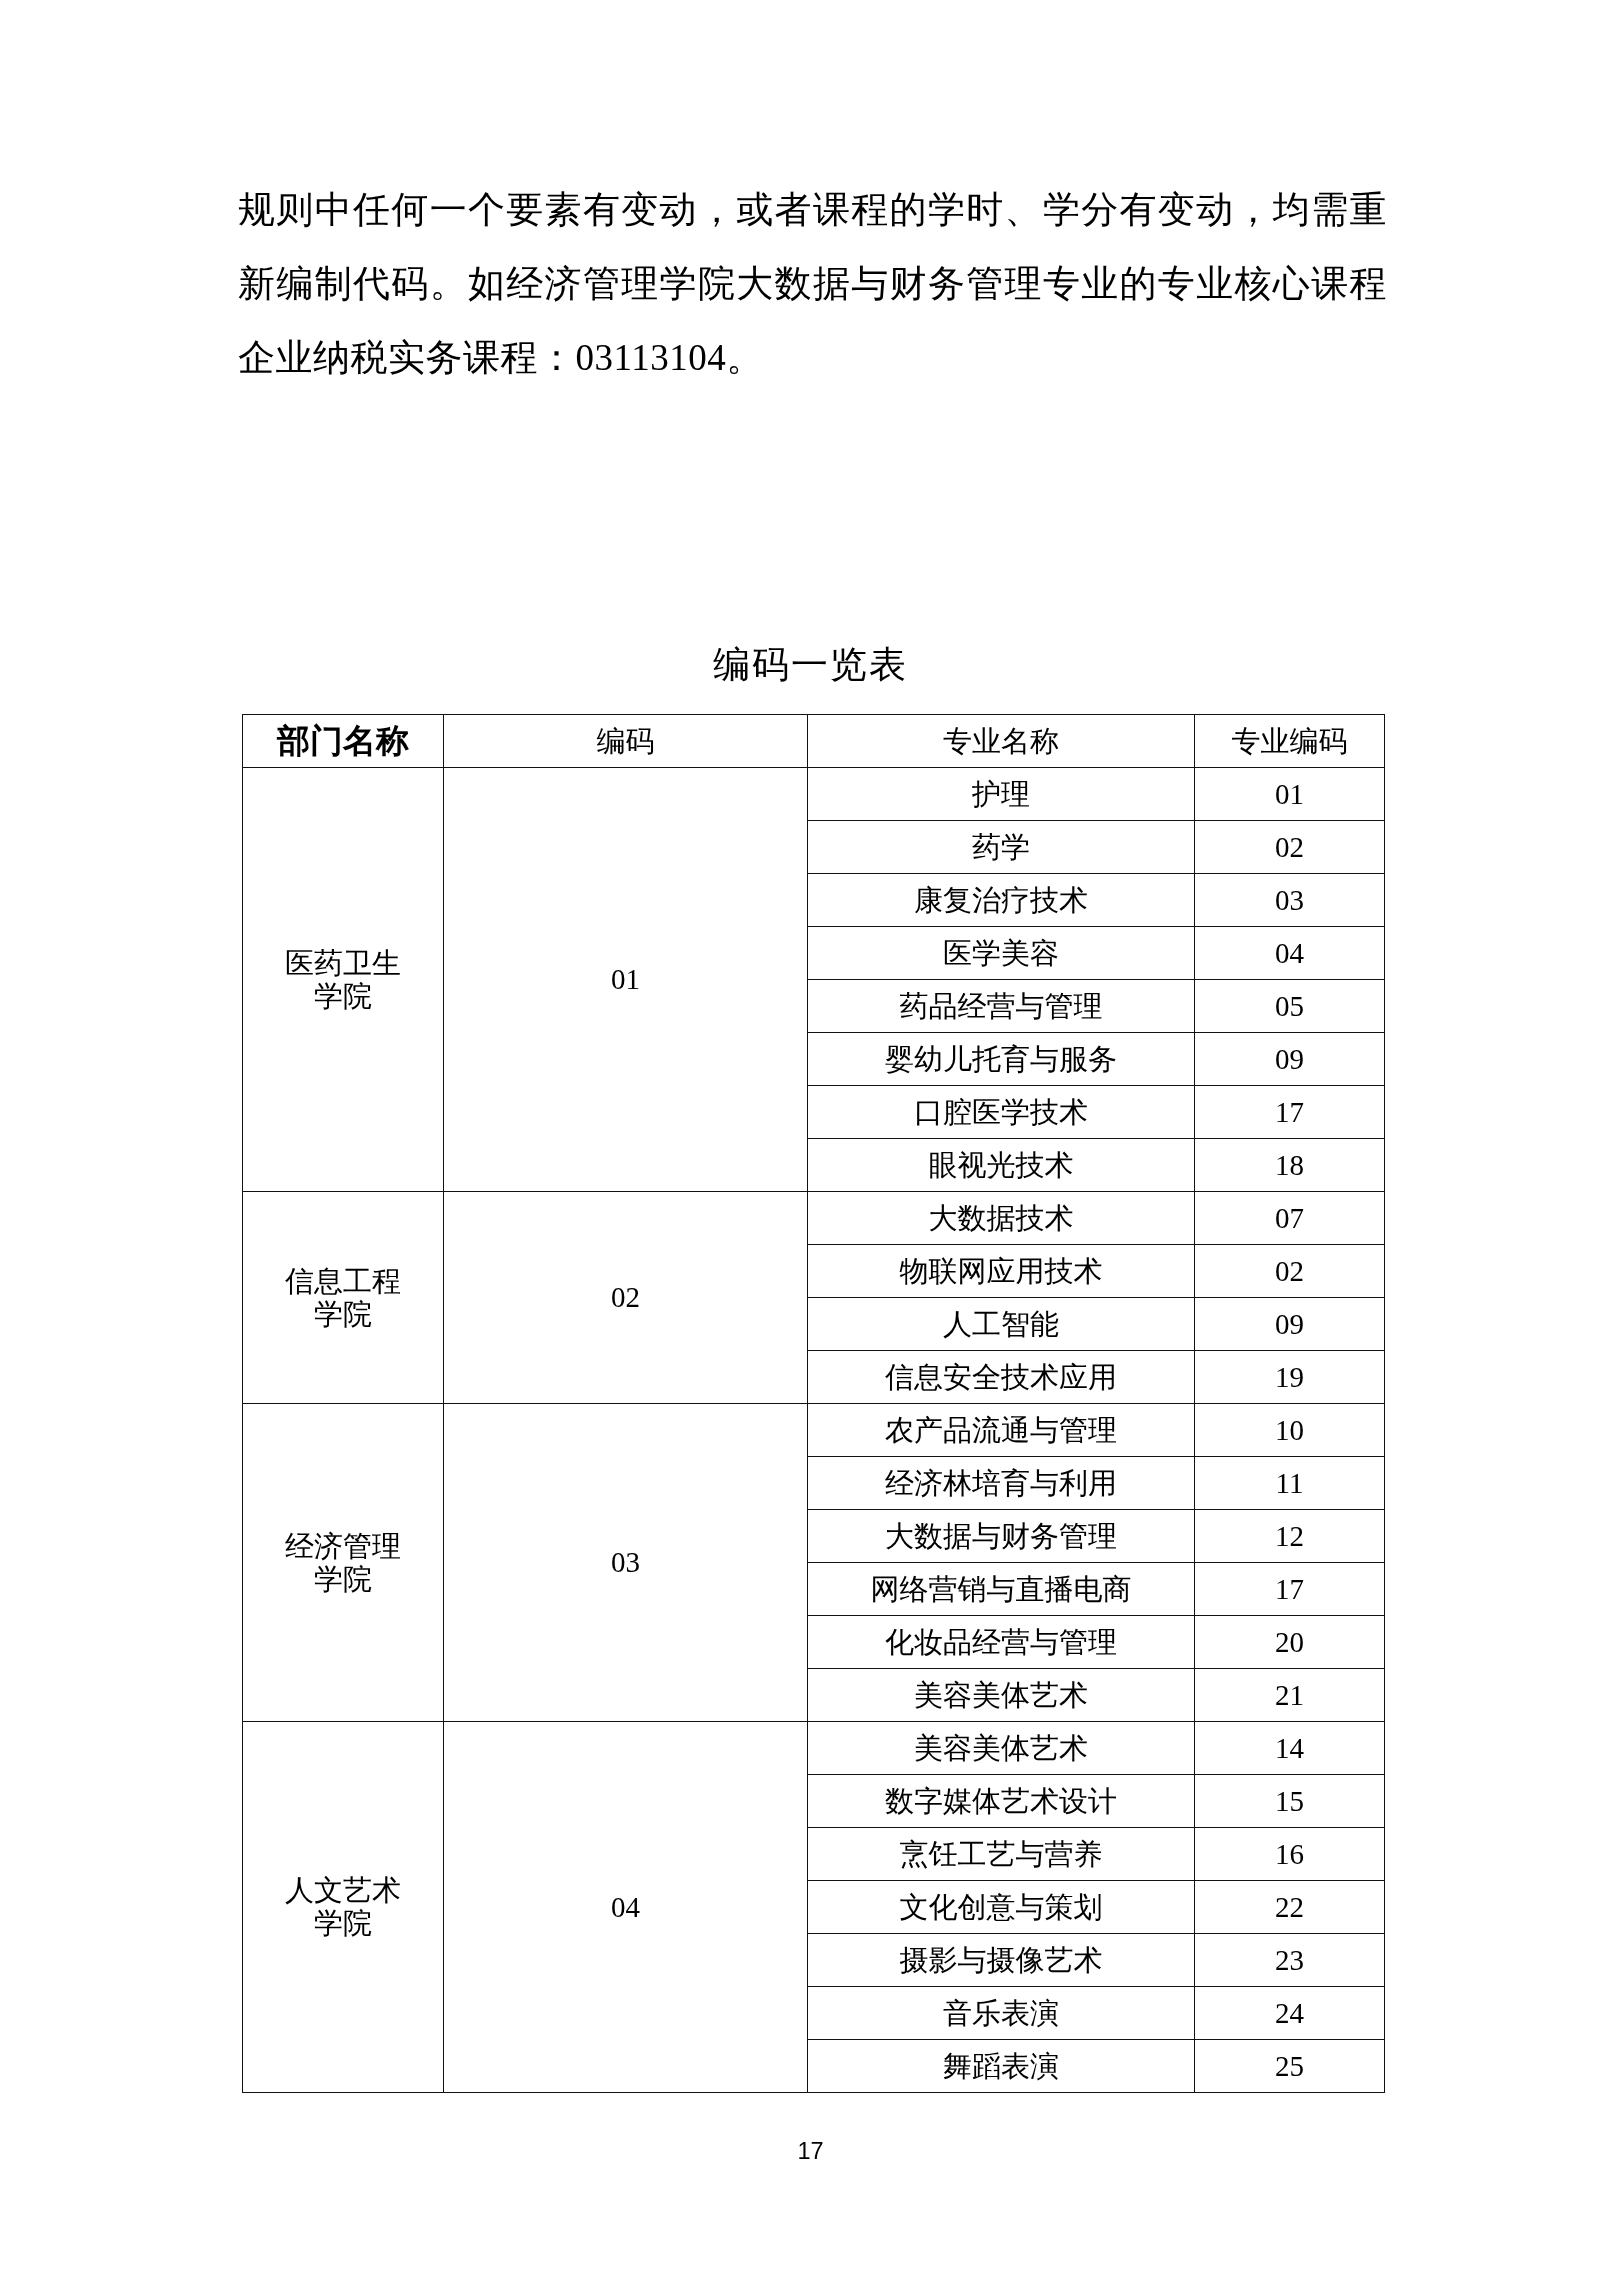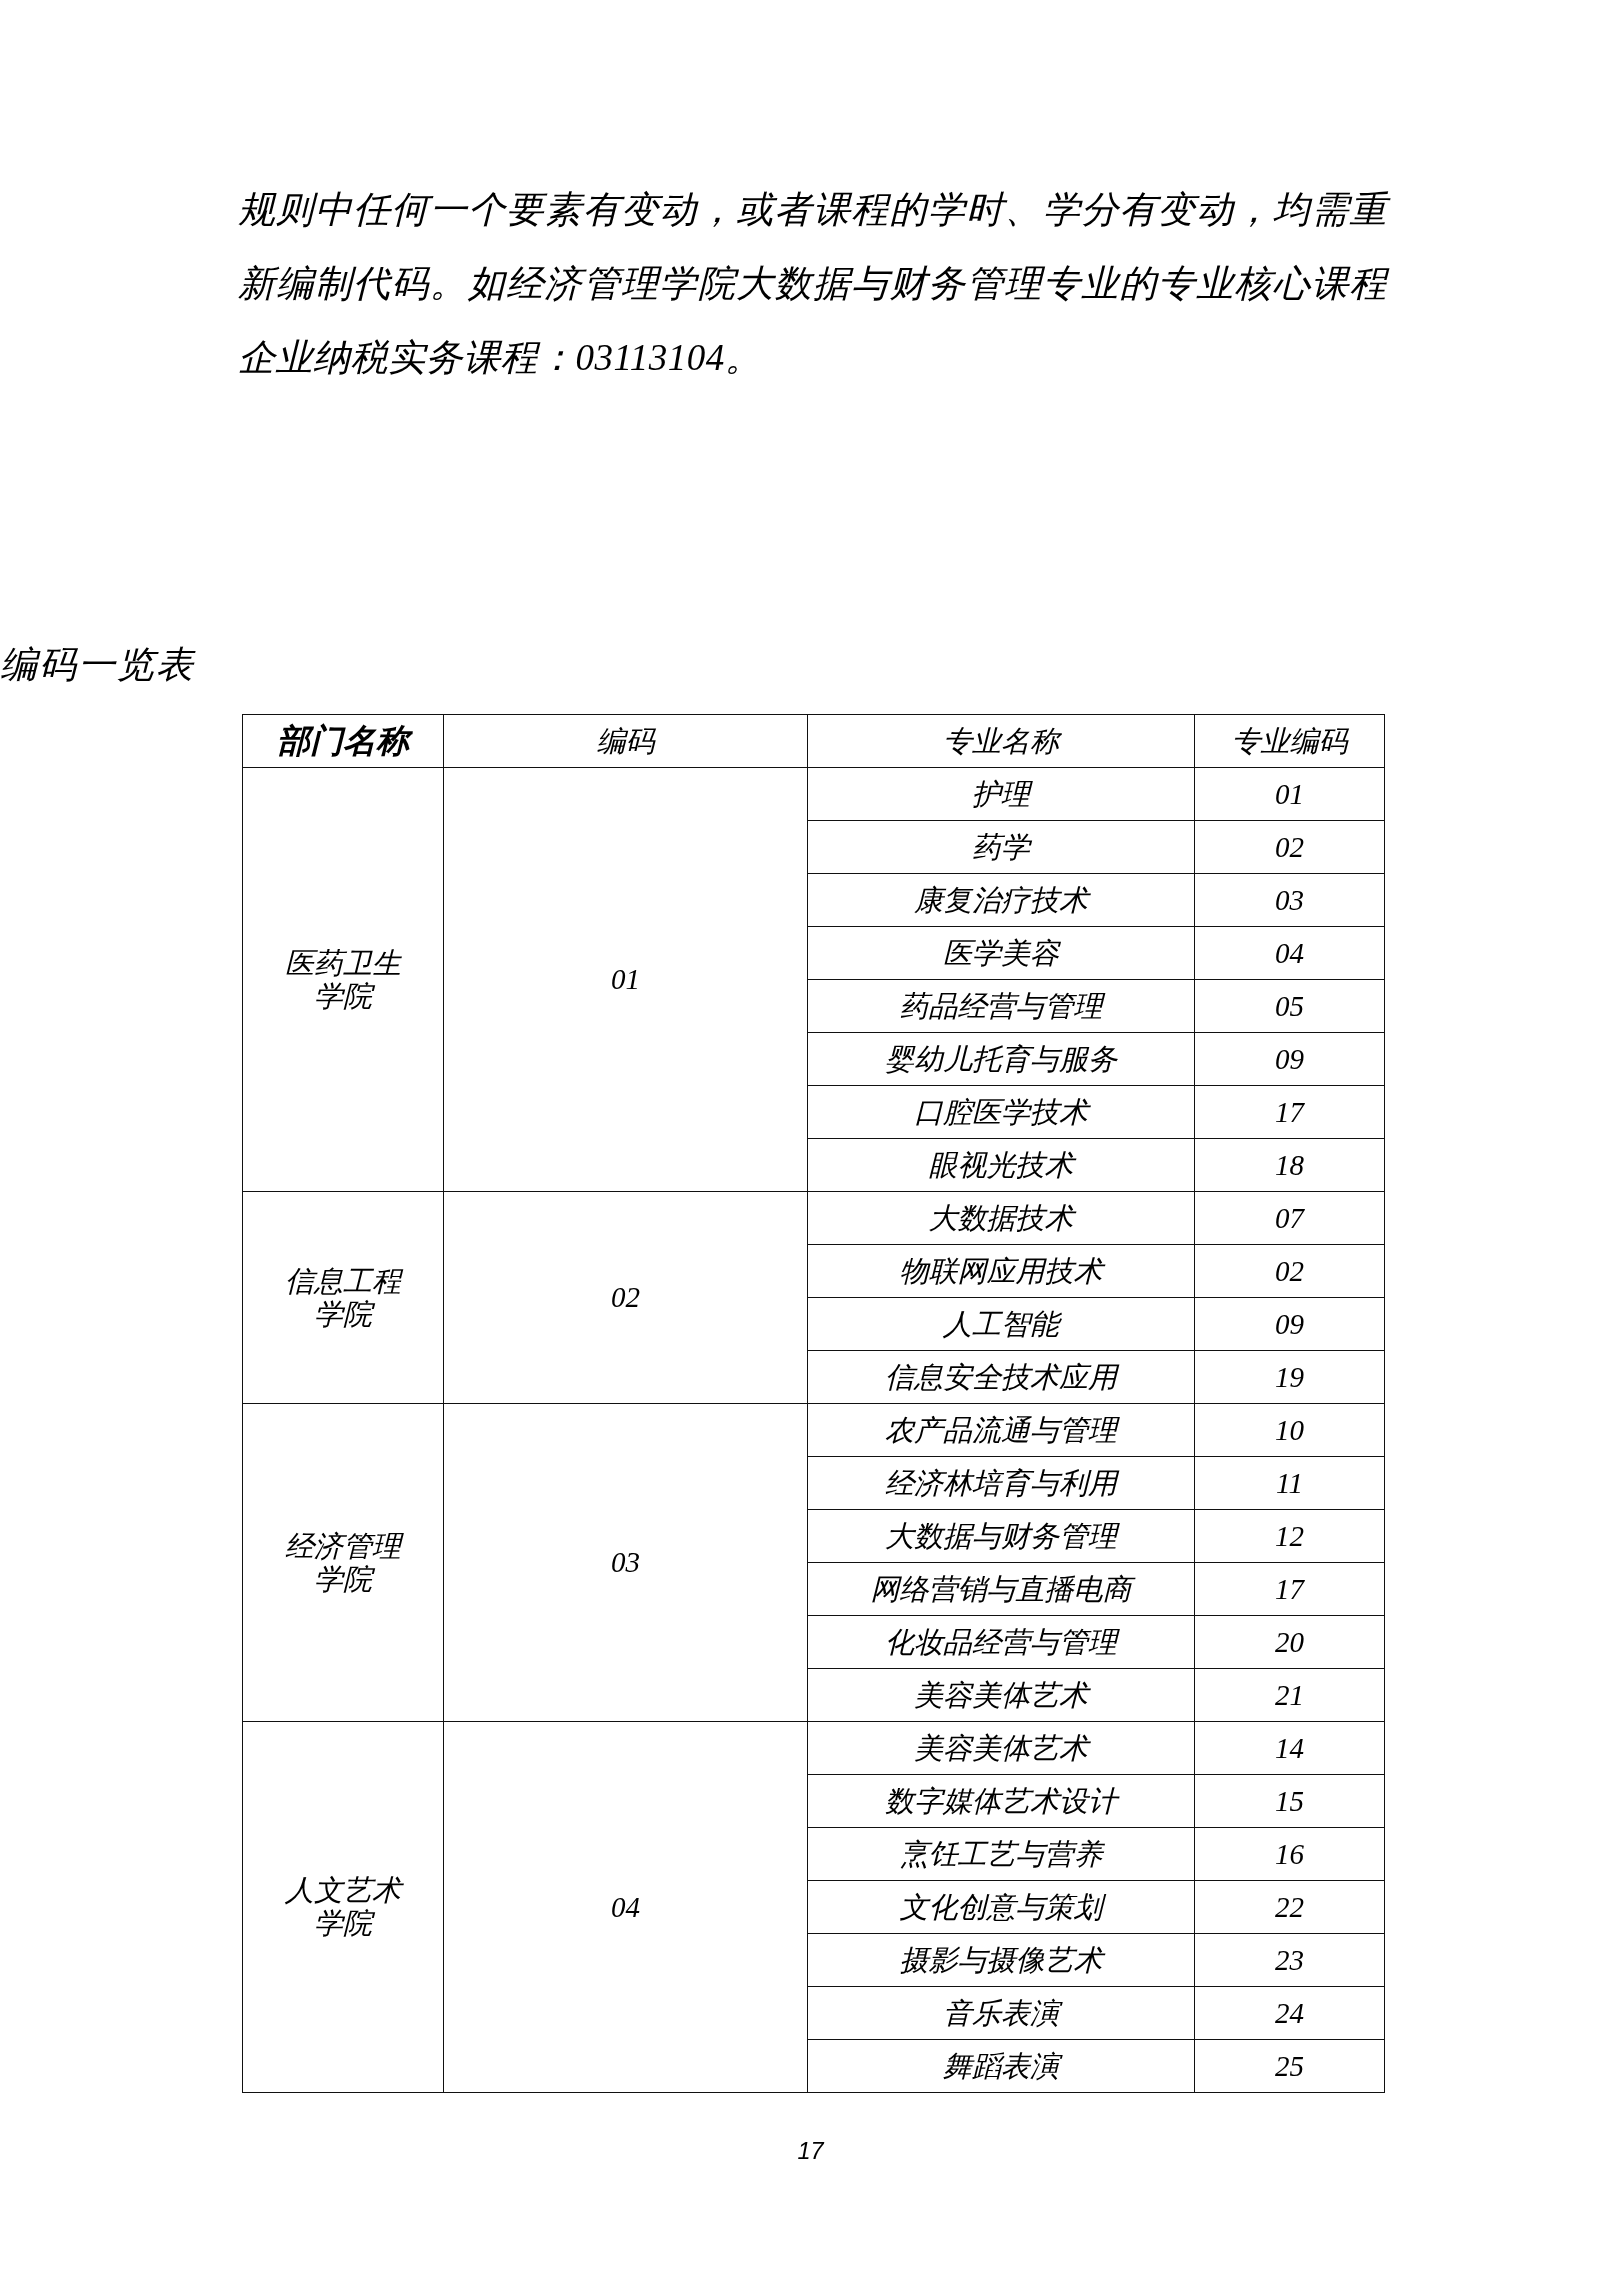--- a/index.html
+++ b/index.html
@@ -14,21 +14,20 @@
     color: #000000;
     position: relative;
     overflow: hidden;
   }
   .page {
     position: relative;
     width: 1421px;
     height: 2293px;
     box-sizing: border-box;
     padding: 0;
-    font-style: italic;
   }
   .body-text {
     position: absolute;
     left: 238px;
     top: 173px;
     width: 1149px;
   }
   .para {
     font-size: 37px;
     line-height: 74px;
@@ -43,21 +42,21 @@
   }
   .para-2 {
     margin-top: 0;
     text-indent: 74px;
   }
   .table-title {
     position: absolute;
     left: 0;
     top: 642px;
     width: 1621px;
-    text-align: left;
+    text-align: center;
     font-size: 37px;
     line-height: 45px;
     letter-spacing: 2px;
   }
   table.code-table {
     position: absolute;
     left: 242px;
     top: 714px;
     width: 1138px;
     border-collapse: collapse;

